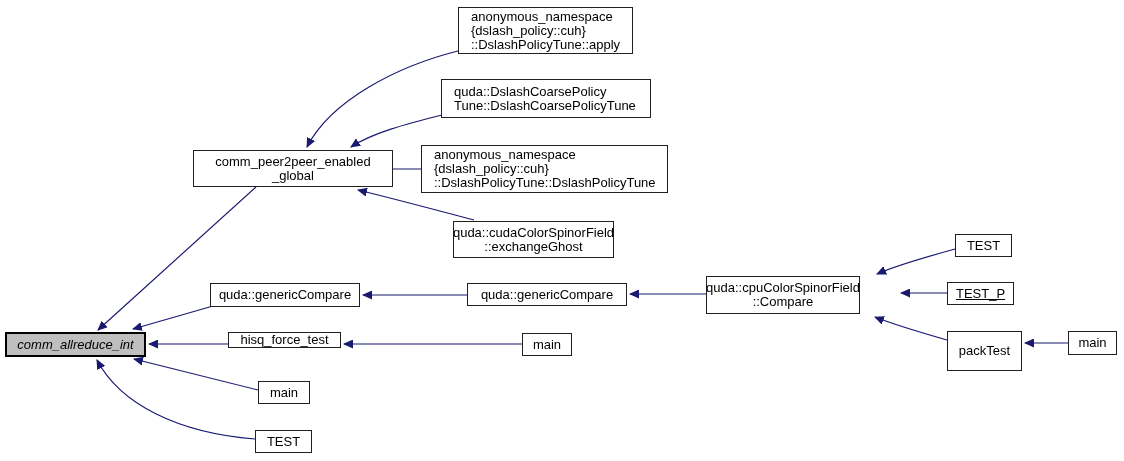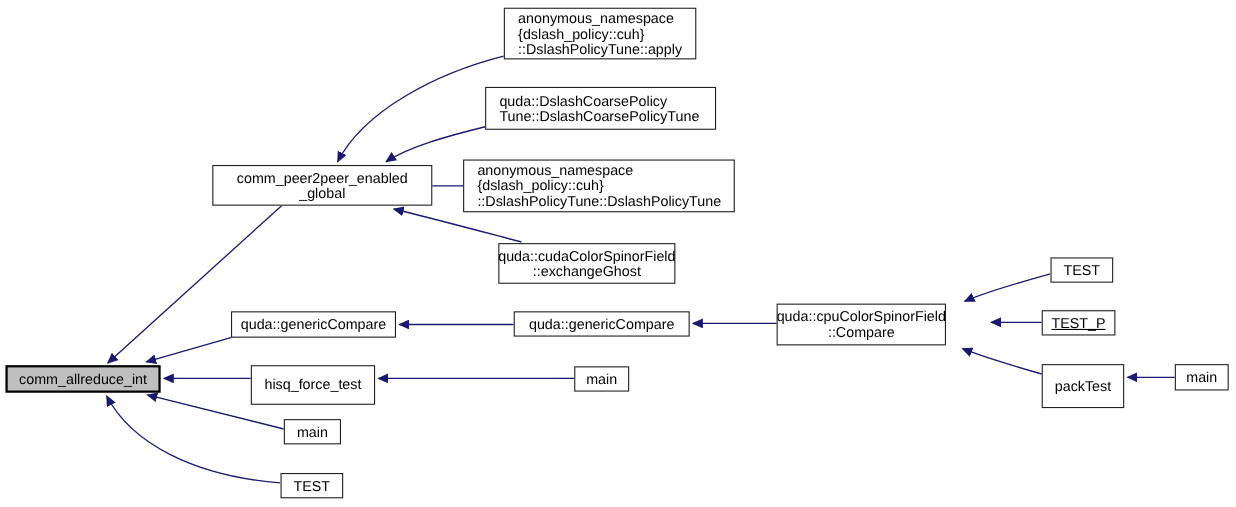--- a/index.html
+++ b/index.html
@@ -14,21 +14,21 @@
   .edge{fill:none;stroke:var(--accent,#191970);stroke-width:1.2px;}
   .node{
     position:absolute;box-sizing:border-box;
     background:#ffffff;border:1px solid var(--node-border,#202020);
     color:#000;font-size:13px;line-height:14px;
     display:flex;flex-direction:column;justify-content:center;
     white-space:pre-line;cursor:pointer;
   }
   .node.align-center{align-items:center;text-align:center;}
   .node.align-left{align-items:flex-start;text-align:left;padding-left:12px;}
-  .node.selected{background:var(--selected-fill,#bfbfbf);border:2px solid #000;}
+  .node.selected{background:var(--selected-fill,#bfbfbf);border:2px solid #000;font-style:italic;}
   .node-label{pointer-events:none;}
 </style>
 </head>
 <body>
 
 <div class="canvas" style="--bg: #ffffff; --accent: #191970; --node-border: #202020; --selected-fill: #bfbfbf;">
   <svg class="edge-layer" width="1124" height="461" viewBox="0 0 1124 461">
     <defs>
       <marker id="arrow" markerUnits="userSpaceOnUse" markerWidth="10" markerHeight="9" viewBox="0 0 10 9" refX="9" refY="4.5" orient="auto">
         <path d="M0,0 L10,4.5 L0,9 Z" class="arrow-fill" fill="#191970"></path>
@@ -68,18 +68,18 @@
       <div class="node align-center" style="left: 453px; top: 221px; width: 161px; height: 37px;"><span class="node-label">quda::cudaColorSpinorField
 ::exchangeGhost</span></div>
       <div class="node align-center" style="left: 210px; top: 283px; width: 150px; height: 24px;"><span class="node-label">quda::genericCompare</span></div>
       <div class="node align-center" style="left: 467px; top: 283px; width: 160px; height: 23px;"><span class="node-label">quda::genericCompare</span></div>
       <div class="node align-center" style="left: 706px; top: 276px; width: 154px; height: 38px;"><span class="node-label">quda::cpuColorSpinorField
 ::Compare</span></div>
       <div class="node align-center" style="left: 955px; top: 234px; width: 57px; height: 23px;"><span class="node-label">TEST</span></div>
       <div class="node align-center" style="left: 947px; top: 282px; width: 67px; height: 23px; text-decoration: underline;"><span class="node-label">TEST_P</span></div>
       <div class="node align-center" style="left: 947px; top: 331px; width: 75px; height: 40px;"><span class="node-label">packTest</span></div>
       <div class="node align-center" style="left: 1068px; top: 331px; width: 49px; height: 24px;"><span class="node-label">main</span></div>
-      <div class="node align-center" style="left: 228px; top: 332px; width: 113px; height: 36px;"><span class="node-label">hisq_force_test</span></div>
+      <div class="node align-center" style="left: 228px; top: 332px; width: 113px; height: 16px;"><span class="node-label">hisq_force_test</span></div>
       <div class="node align-center" style="left: 522px; top: 333px; width: 50px; height: 23px;"><span class="node-label">main</span></div>
       <div class="node align-center" style="left: 258px; top: 381px; width: 52px; height: 23px;"><span class="node-label">main</span></div>
       <div class="node align-center" style="left: 255px; top: 430px; width: 57px; height: 23px;"><span class="node-label">TEST</span></div>
     </div>
 </div>
 
 </body></html>

